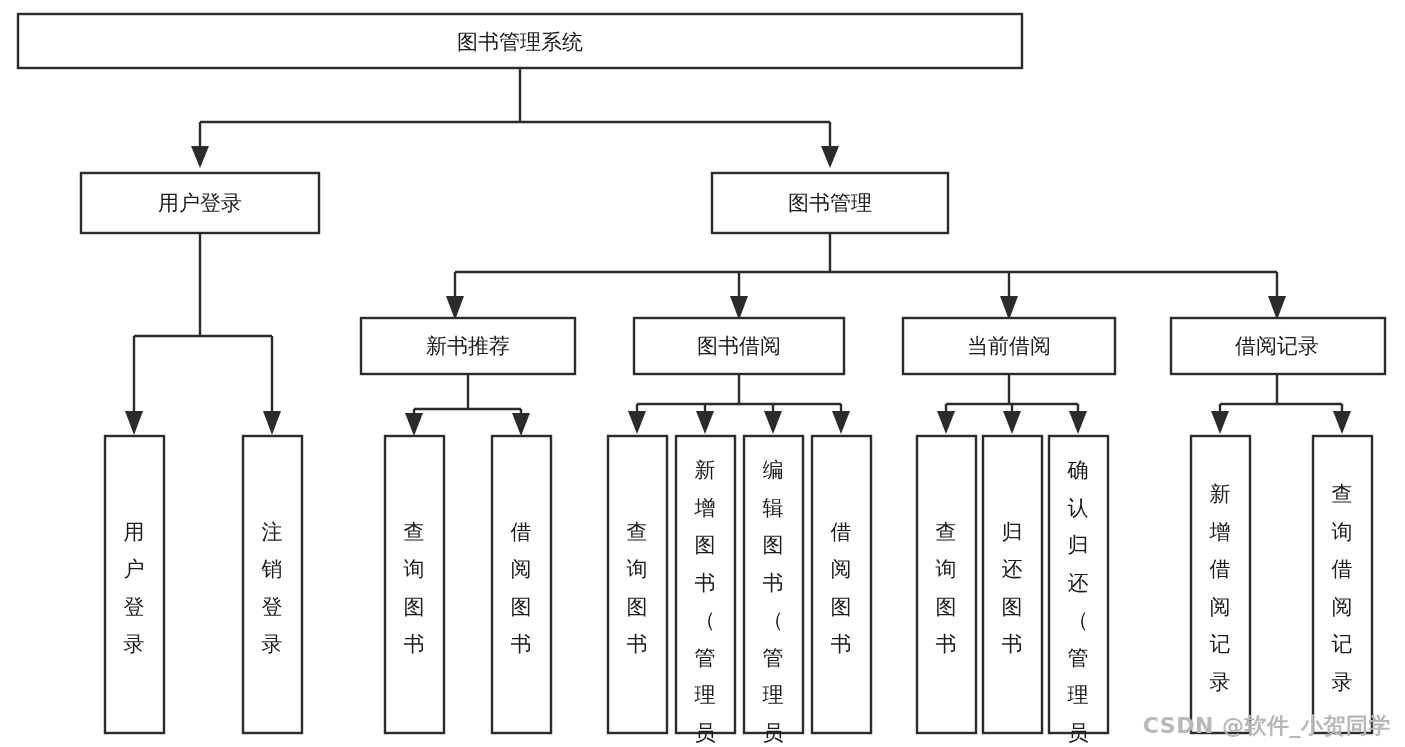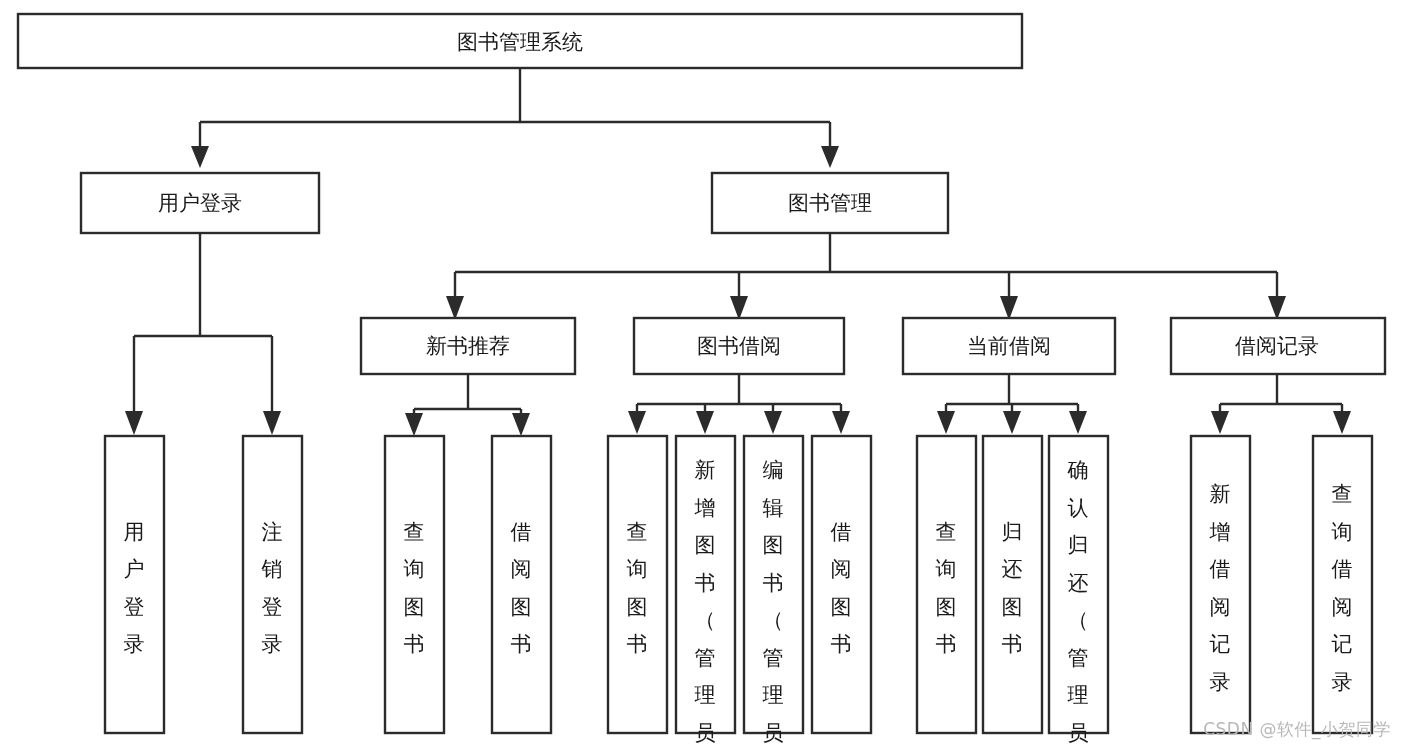--- a/index.html
+++ b/index.html
@@ -59,25 +59,26 @@
     font-family: "DejaVu Sans", "Liberation Sans", sans-serif;
     font-size: 21px;
     fill: #1a1a1a;
     text-anchor: middle;
   }
   .watermark-text {
     position: absolute;
     right: 14px;
     bottom: 6px;
     font-family: "DejaVu Sans", "Liberation Sans", sans-serif;
-    font-size: 17px;
+    font-size: 22px;
     color: #b8b8b8;
     letter-spacing: 0.5px;
     white-space: nowrap;
     user-select: none;
+    font-weight: bold;
   }
 </style>
 </head>
 <body>
 
 <div id="diagram-root">
 
   <svg id="flow-svg" viewBox="0 0 1405 747" xmlns="http://www.w3.org/2000/svg">
 
     <g>

